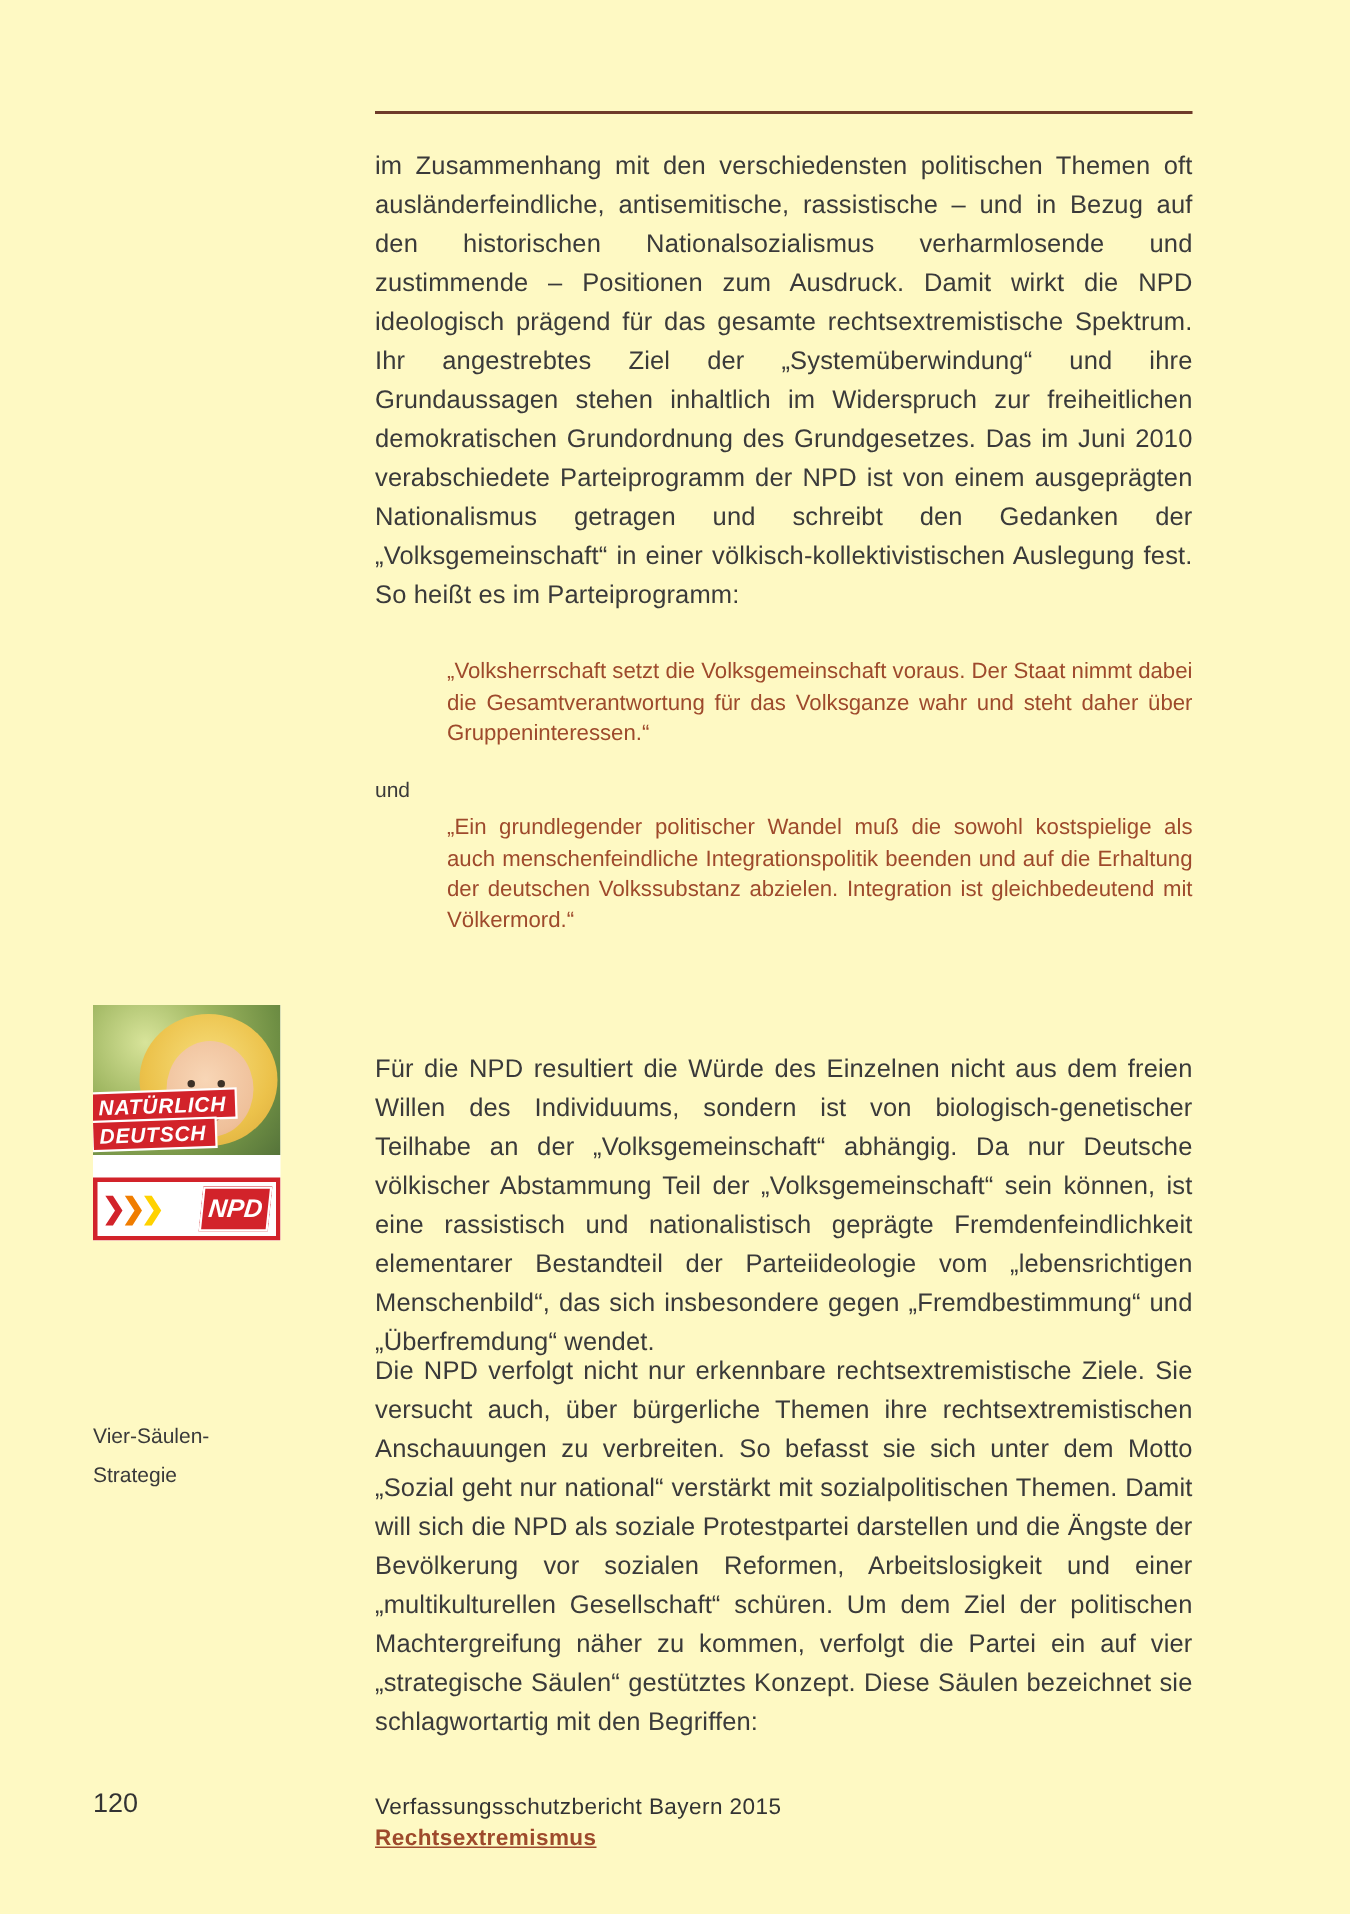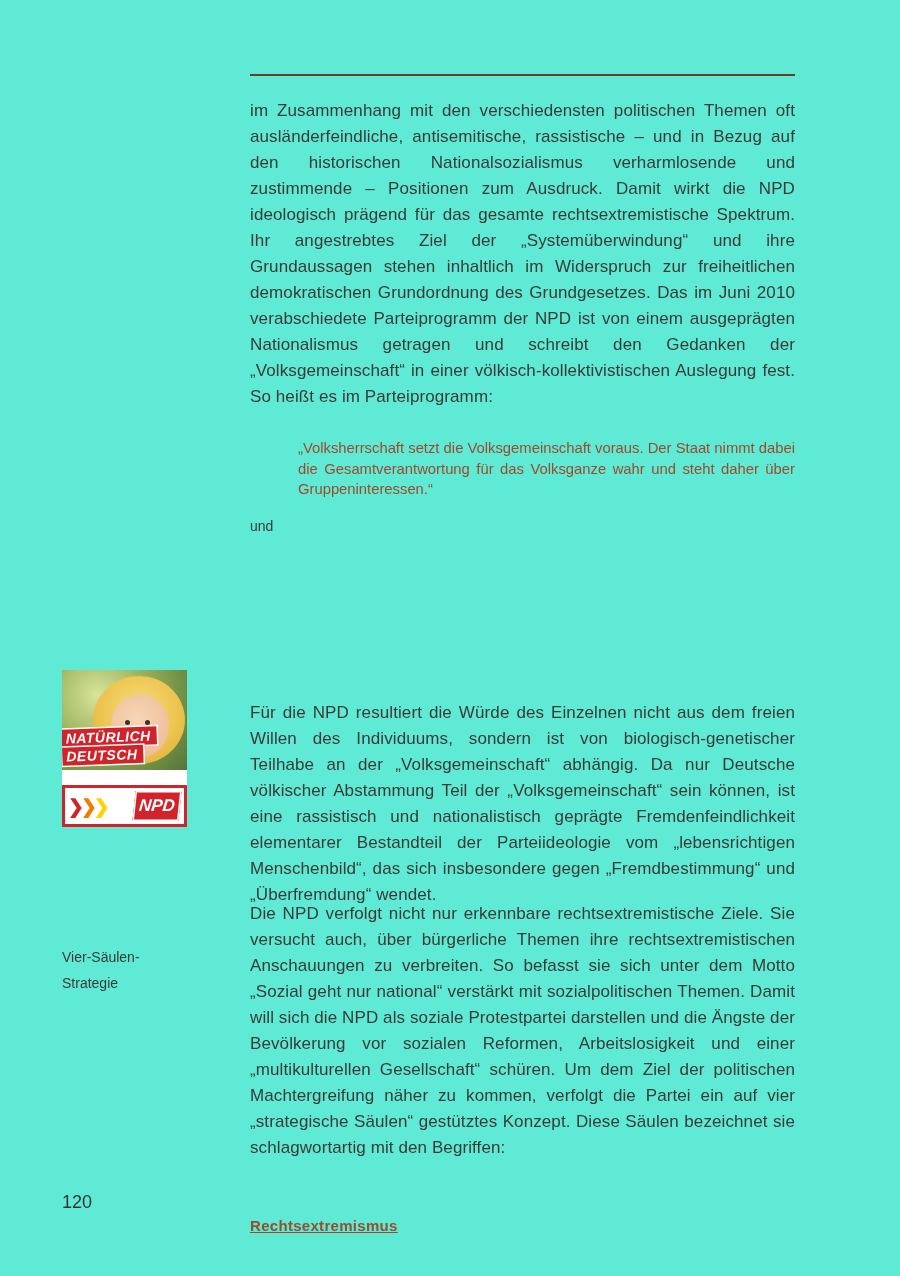--- a/index.html
+++ b/index.html
@@ -1,19 +1,19 @@
 <!DOCTYPE html>
 <html lang="de"><head>
 <meta charset="utf-8">
 <style>
   html,body { margin:0; padding:0; background:#ffffff; }
   .page {
     position:relative;
     width:900px; height:1276px;
-    background:#5eead4;
+    background:#fef9c3;
     font-family:"Liberation Sans", sans-serif;
     color:#3a3a3a;
     overflow:hidden;
   }
   .rule {
     position:absolute; left:250px; top:74px;
     width:545px; height:2px;
     background:#6e3b2a;
   }
   .body-par {
@@ -129,20 +129,21 @@
 <div class="page">
 
   <div class="rule"></div>
 
   <p class="body-par" id="par1">im Zusammenhang mit den verschiedensten politischen Themen oft ausländerfeindliche, antisemitische, rassistische – und in Bezug auf den historischen Nationalsozialismus verharmlosende und zustimmende – Positionen zum Ausdruck. Damit wirkt die NPD ideologisch prägend für das gesamte rechtsextremistische Spektrum. Ihr angestrebtes Ziel der „Systemüberwindung“ und ihre Grundaussagen stehen inhaltlich im Widerspruch zur freiheitlichen demokratischen Grundordnung des Grundgesetzes. Das im Juni 2010 verabschiedete Parteiprogramm der NPD ist von einem ausgeprägten Nationalismus getragen und schreibt den Gedanken der „Volksgemeinschaft“ in einer völkisch-kollektivistischen Auslegung fest. So heißt es im Parteiprogramm:</p>
 
   <p class="quote" id="quote1">„Volksherrschaft setzt die Volksgemeinschaft voraus. Der Staat nimmt dabei die Gesamtverantwortung für das Volksganze wahr und steht daher über Gruppeninteressen.“</p>
 
   <p class="connector" id="conn">und</p>
 
+  <p class="quote" id="quote2">„Ein grundlegender politischer Wandel muß die sowohl kostspielige als auch menschenfeindliche Integrationspolitik beenden und auf die Erhaltung der deutschen Volkssubstanz abzielen. Integration ist gleichbedeutend mit Völkermord.“</p>
 
   <figure class="poster">
     <div class="poster-photo">
       <div class="hair"></div>
       <div class="face">
         <div class="eye l"></div>
         <div class="eye r"></div>
         <div class="smile"></div>
       </div>
     </div>
@@ -164,16 +165,17 @@
 
   <div class="margin-label">
     <span>Vier-Säulen-</span><br>
     <span>Strategie</span>
   </div>
 
   <p class="body-par" id="par3">Die NPD verfolgt nicht nur erkennbare rechtsextremistische Ziele. Sie versucht auch, über bürgerliche Themen ihre rechtsextremistischen Anschauungen zu verbreiten. So befasst sie sich unter dem Motto „Sozial geht nur national“ verstärkt mit sozialpolitischen Themen. Damit will sich die NPD als soziale Protestpartei darstellen und die Ängste der Bevölkerung vor sozialen Reformen, Arbeitslosigkeit und einer „multikulturellen Gesellschaft“ schüren. Um dem Ziel der politischen Machtergreifung näher zu kommen, verfolgt die Partei ein auf vier „strategische Säulen“ gestütztes Konzept. Diese Säulen bezeichnet sie schlagwortartig mit den Begriffen:</p>
 
   <div class="page-number">120</div>
 
+  <div class="footer-line1">Verfassungsschutzbericht Bayern 2015</div>
 
   <div class="footer-line2">Rechtsextremismus</div>
 
 </div>
 
 </body></html>

